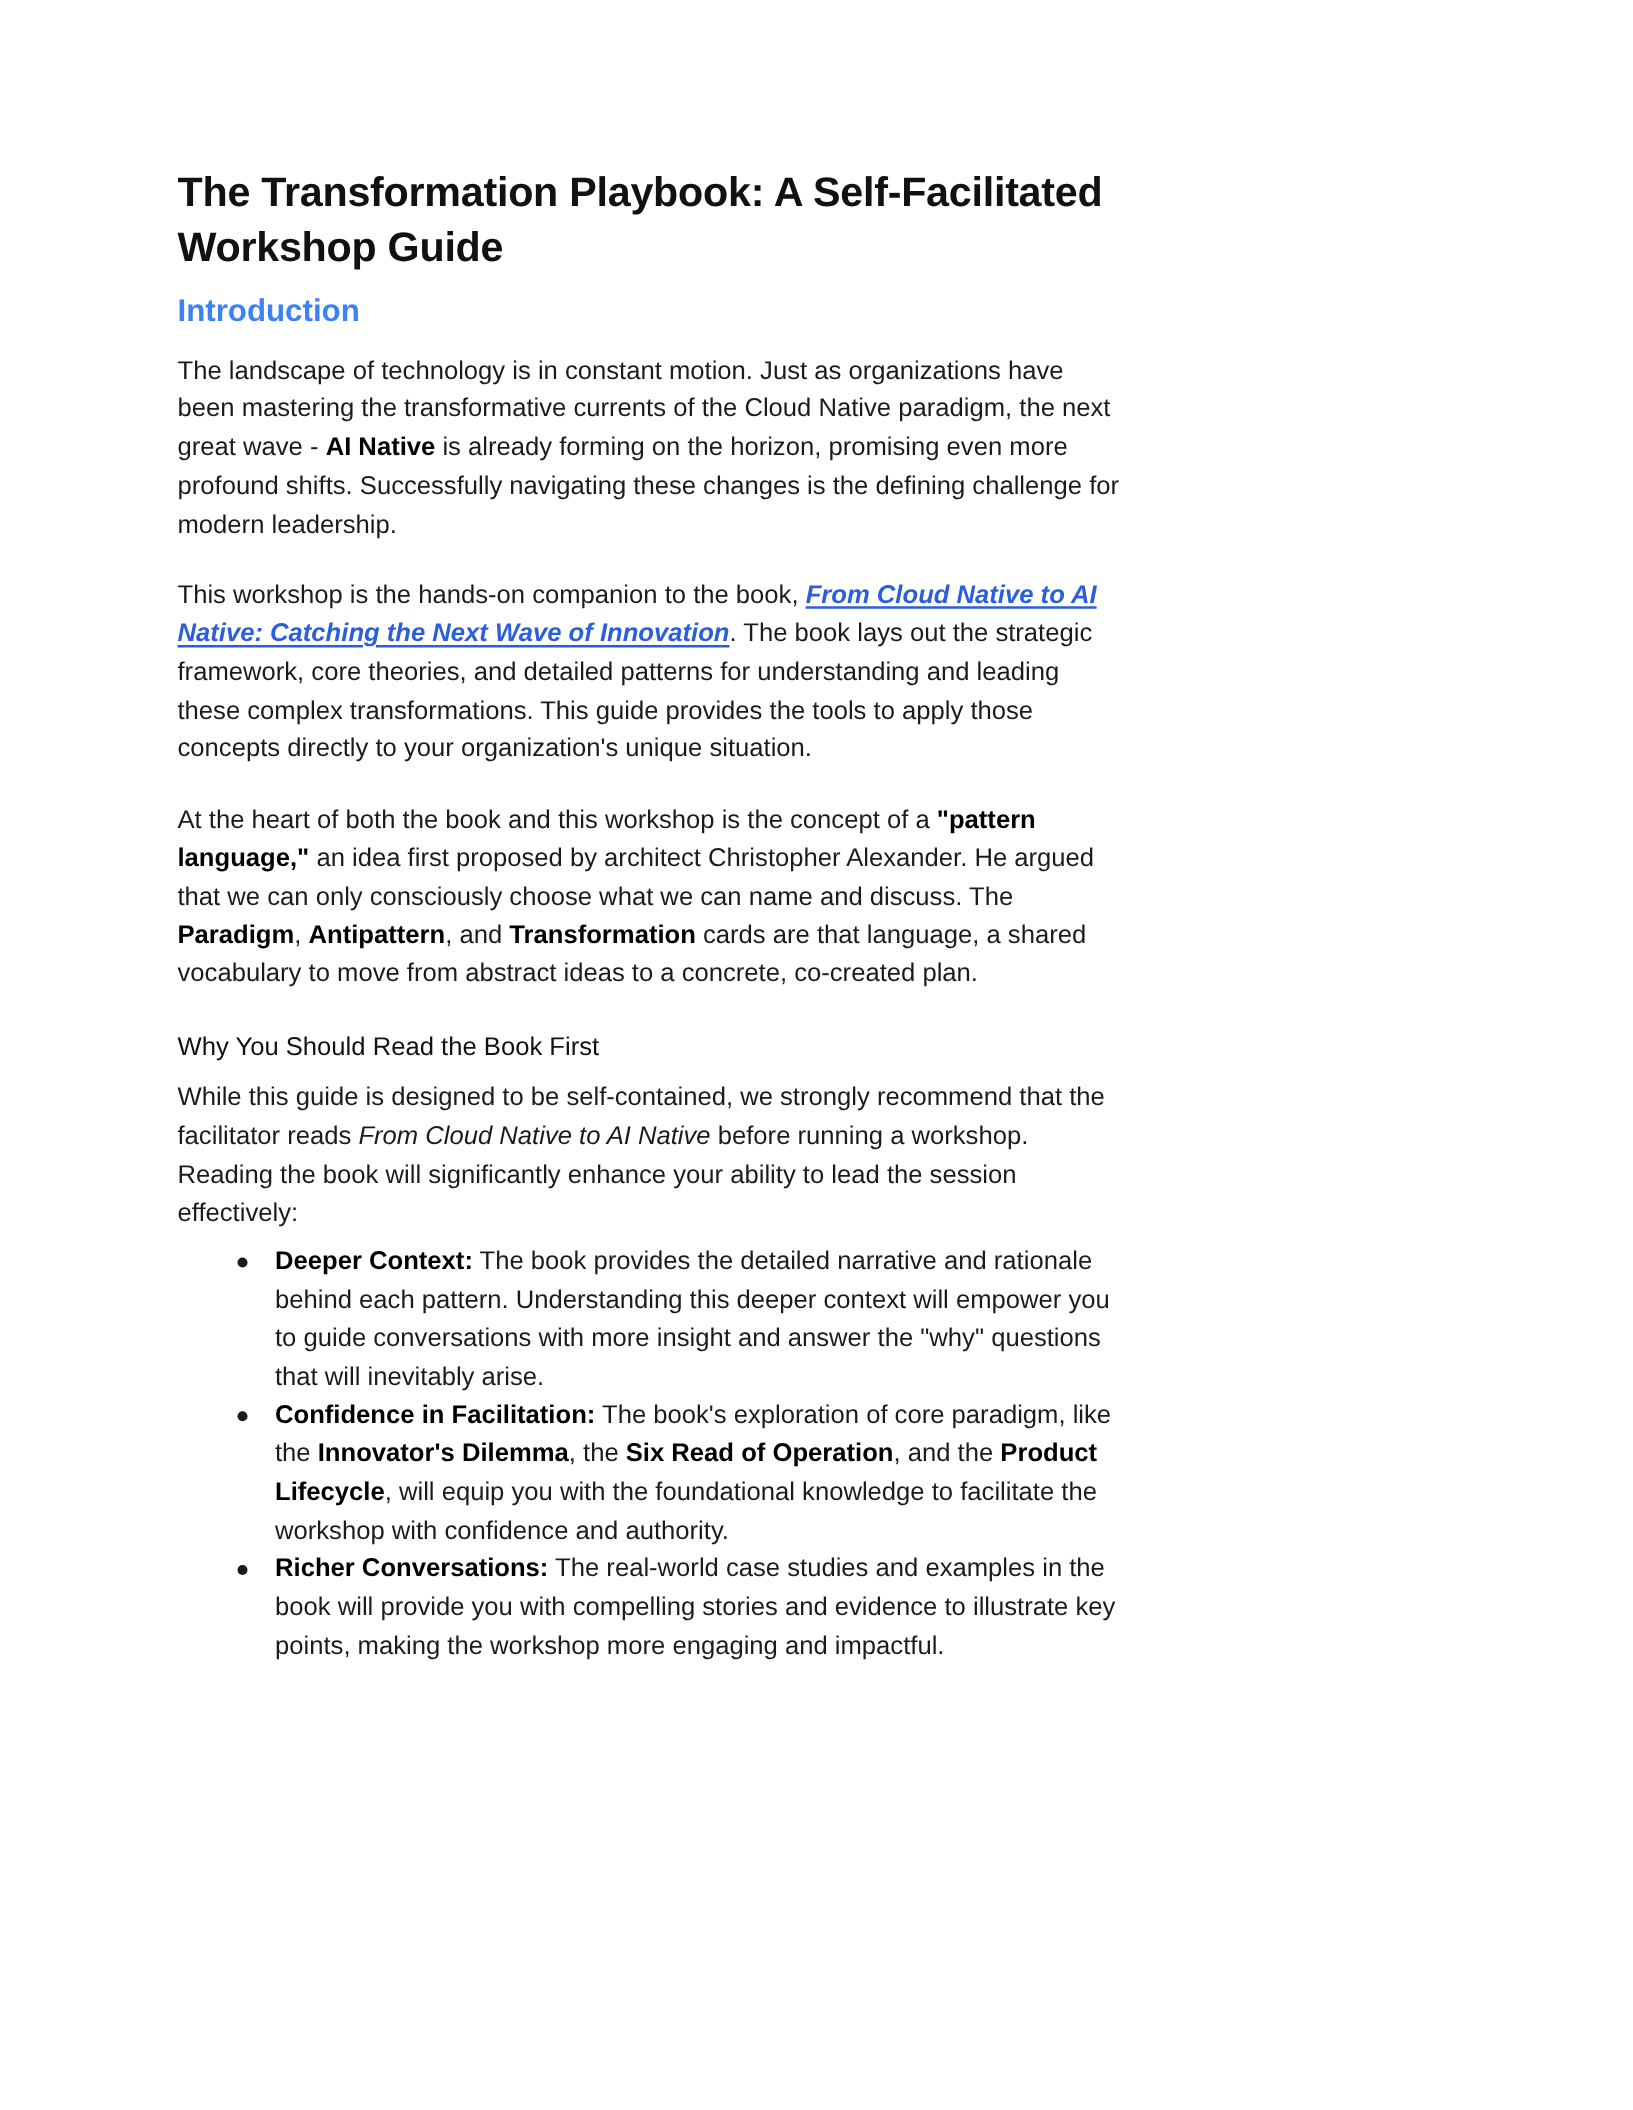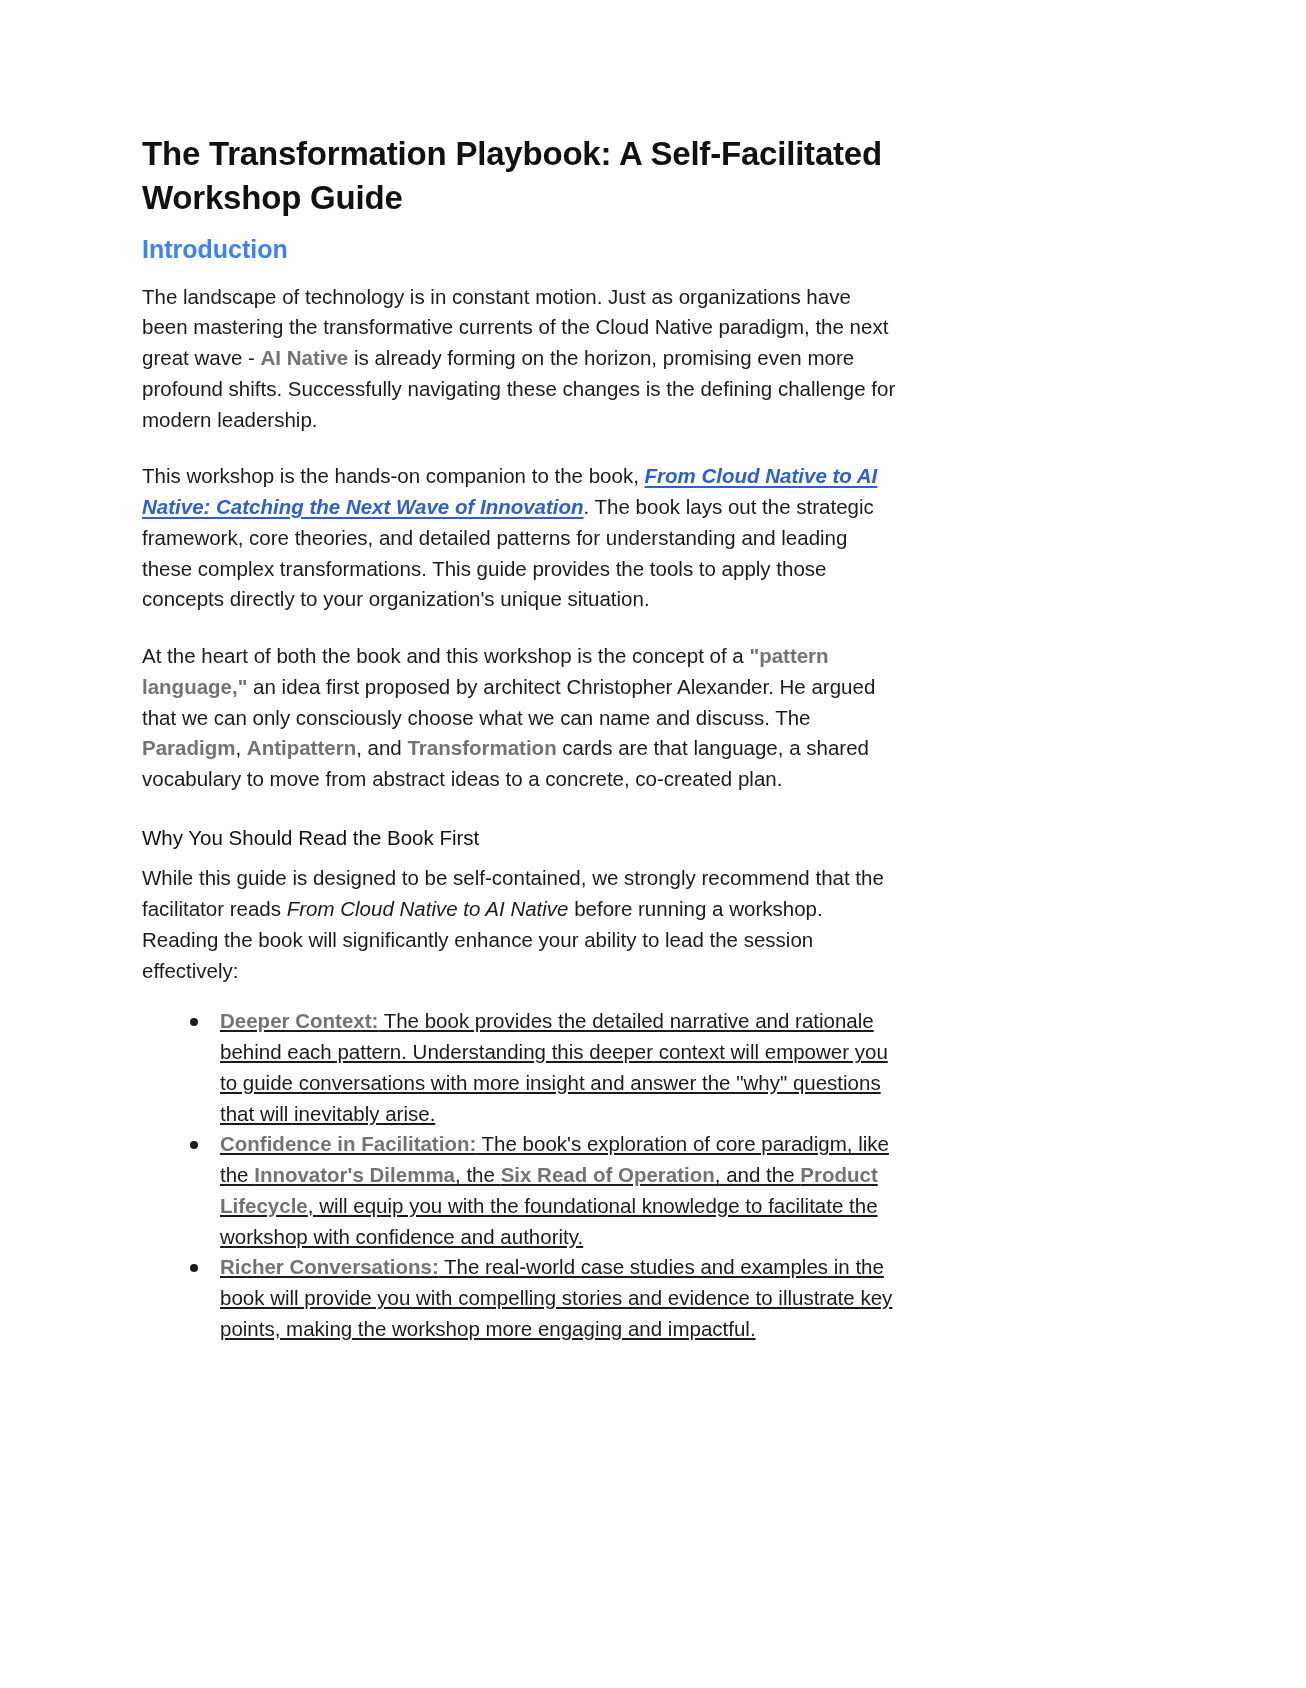--- a/index.html
+++ b/index.html
@@ -44,51 +44,50 @@
     color: #111111;
     margin: 30px 0 12px 0;
   }
   p.body-text {
     font-size: 20.5px;
     line-height: 1.50;
     margin: 0 0 26px 0;
     color: #1b1b1b;
   }
   p.body-text.tight {
-    margin-bottom: 20px;
+    margin-bottom: 8px;
   }
   p.closing {
     margin-top: 42px;
     margin-bottom: 0;
   }
   ul.bullet-list {
     list-style: none;
     margin: 0 0 0 0;
     padding: 0 0 0 42px;
   }
   ul.bullet-list > li {
     position: relative;
     font-size: 20.5px;
     line-height: 1.50;
     padding-left: 36px;
     margin: 0 0 0 0;
     color: #1b1b1b;
-    text-decoration: underline;
   }
   ul.bullet-list > li::before {
     content: "";
     position: absolute;
     left: 6px;
     top: 12px;
     width: 8px;
     height: 8px;
     border-radius: 50%;
     background: #1b1b1b;
   }
-  b, strong { font-weight: bold; color: #737373; text-align: right; }
+  b, strong { font-weight: bold; color: #000000; text-align: right; }
   i, em { font-style: italic; }
   a.book-link {
     color: #2b5fd9;
     font-weight: bold;
     font-style: italic;
     text-decoration: underline;
     text-underline-offset: 3px;
   }
 </style>
 </head>

